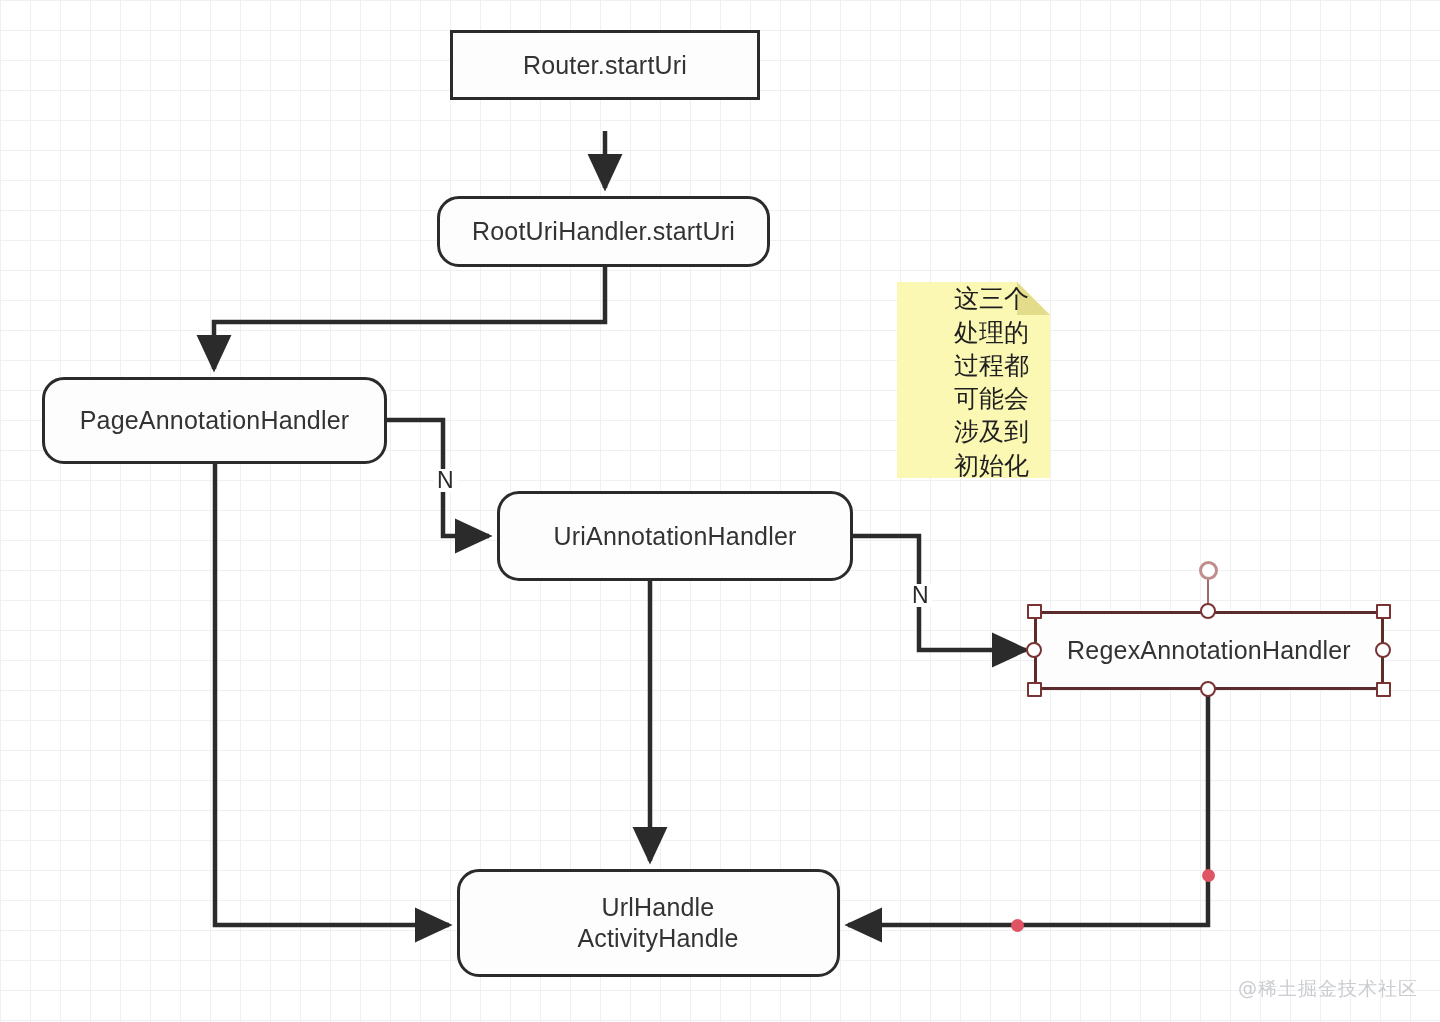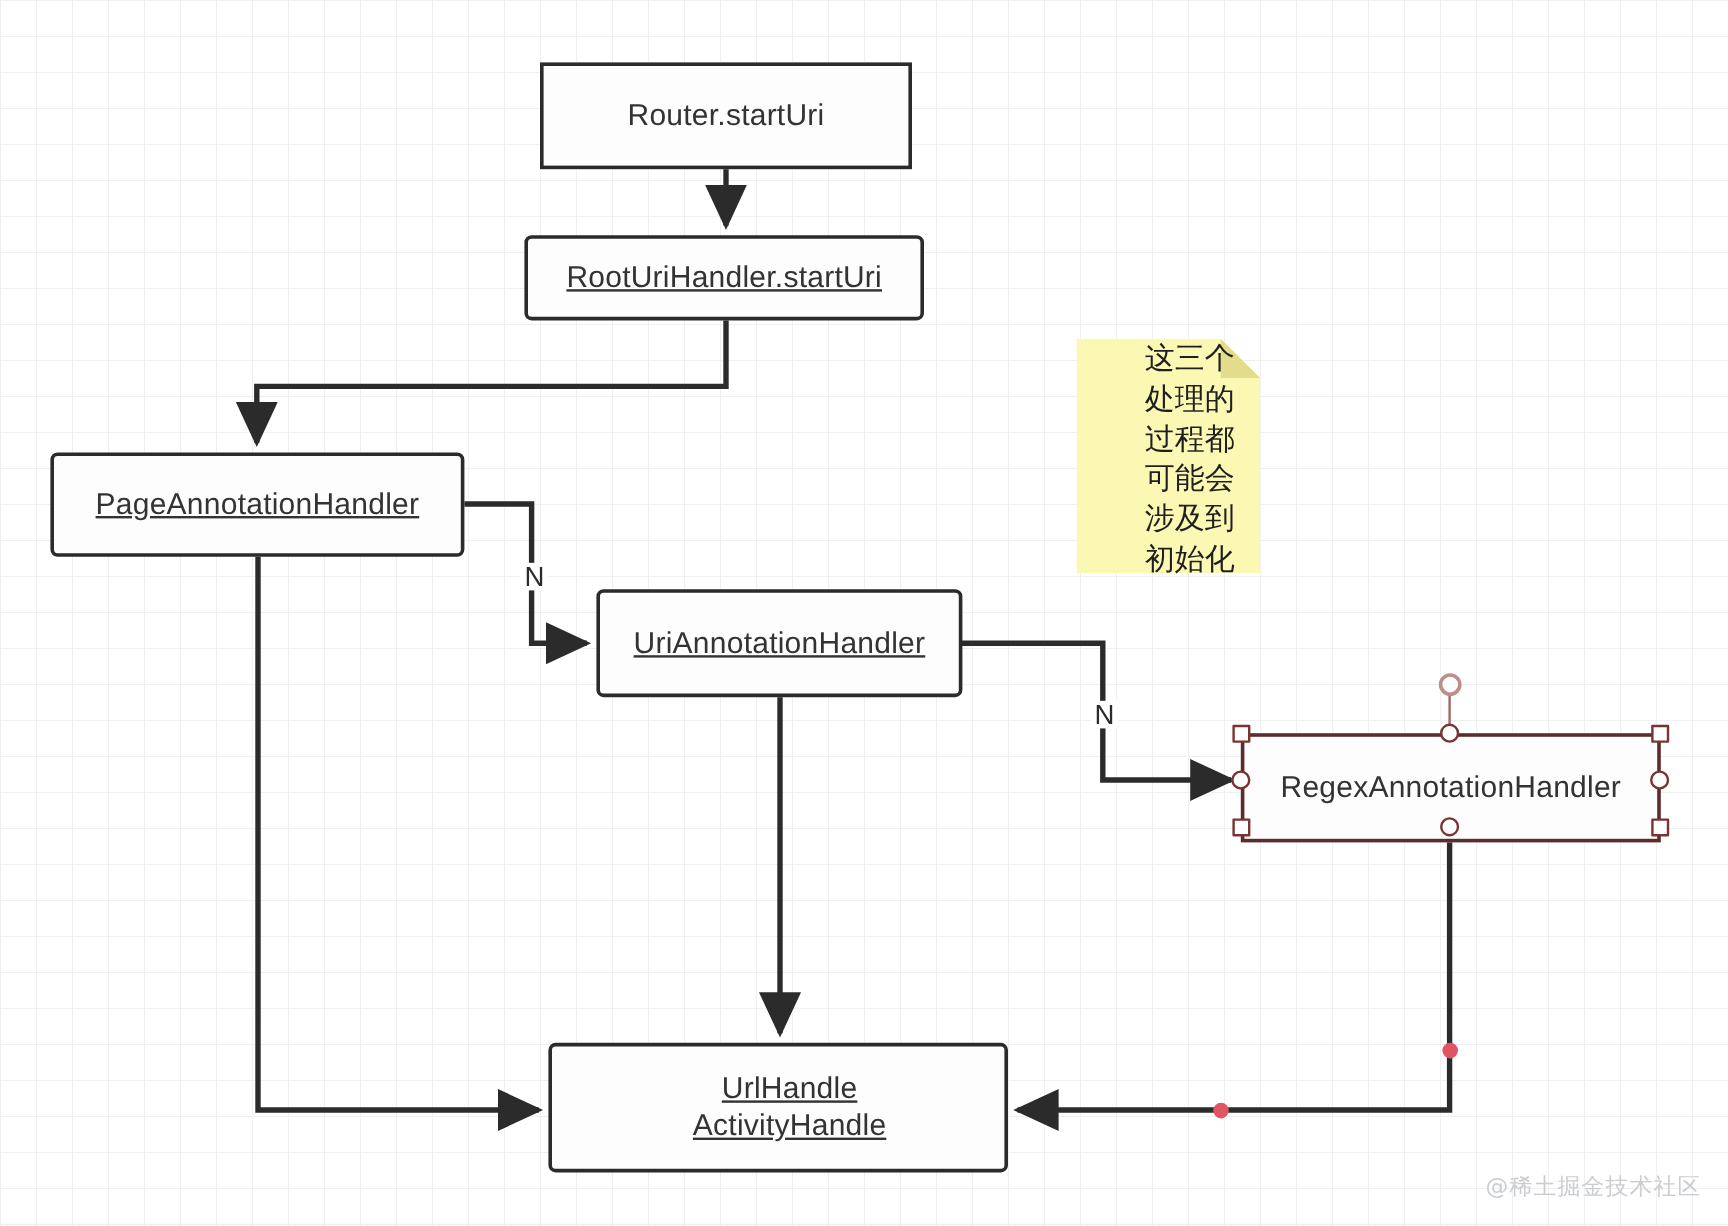--- a/index.html
+++ b/index.html
@@ -40,21 +40,21 @@
     display: flex;
     align-items: center;
     justify-content: center;
     text-align: center;
     color: #333333;
     font-size: 25px;
     line-height: 1.24;
     letter-spacing: 0.2px;
     white-space: pre-line;
   }
-  .node.rounded { border-radius: 6px; text-decoration: underline; }
+  .node.rounded { border-radius: 22px; }
   .node.square  { border-radius: 0; }
   .node.selected {
     border-color: #5c2b2b;
     background: #fdfdfd;
   }
   .edge-label {
     position: absolute;
     font-size: 23px;
     color: #2b2b2b;
     background: #ffffff;
@@ -158,37 +158,37 @@
 
     <path d="M 800,536 L 919,536 L 919,650 L 1026,650" fill="none" stroke="#2b2b2b" stroke-width="4.5" stroke-linejoin="miter" marker-end="url(#arrow-dark)"></path>
 
     <path d="M 215,464 L 215,925 L 449,925" fill="none" stroke="#2b2b2b" stroke-width="4.5" stroke-linejoin="miter" marker-end="url(#arrow-dark)"></path>
 
     <path d="M 650,581 L 650,861" fill="none" stroke="#2b2b2b" stroke-width="4.5" marker-end="url(#arrow-dark)"></path>
 
     <path d="M 1208,690 L 1208,925 L 848,925" fill="none" stroke="#2b2b2b" stroke-width="4.5" stroke-linejoin="miter" marker-end="url(#arrow-dark)"></path>
   </svg>
 
-  <div class="node square" style="left:450px; top:52px; width:310px; height:89px;">
+  <div class="node square" style="left:450px; top:30px; width:310px; height:70px;">
     <span>Router.startUri</span>
   </div>
 
   <div class="node rounded" style="left:437px; top:196px; width:333px; height:71px;">
     <span>RootUriHandler.startUri</span>
   </div>
 
   <div class="node rounded" style="left:42px; top:377px; width:345px; height:87px;">
     <span>PageAnnotationHandler</span>
   </div>
 
-  <div class="node rounded" style="left:497px; top:491px; width:305px; height:90px;">
+  <div class="node rounded" style="left:497px; top:491px; width:356px; height:90px;">
     <span>UriAnnotationHandler</span>
   </div>
 
-  <div class="node square selected" style="left:1034px; top:611px; width:350px; height:91px;">
+  <div class="node square selected" style="left:1034px; top:611px; width:350px; height:79px;">
     <span>RegexAnnotationHandler</span>
   </div>
 
   <div class="node rounded" style="left:457px; top:869px; width:383px; height:108px;padding-left:19px;">
     <span>UrlHandle
 ActivityHandle</span>
   </div>
 
   <div class="edge-label" style="left:434px; top:469px;">N</div>
   <div class="edge-label" style="left:909px; top:584px;">N</div>

